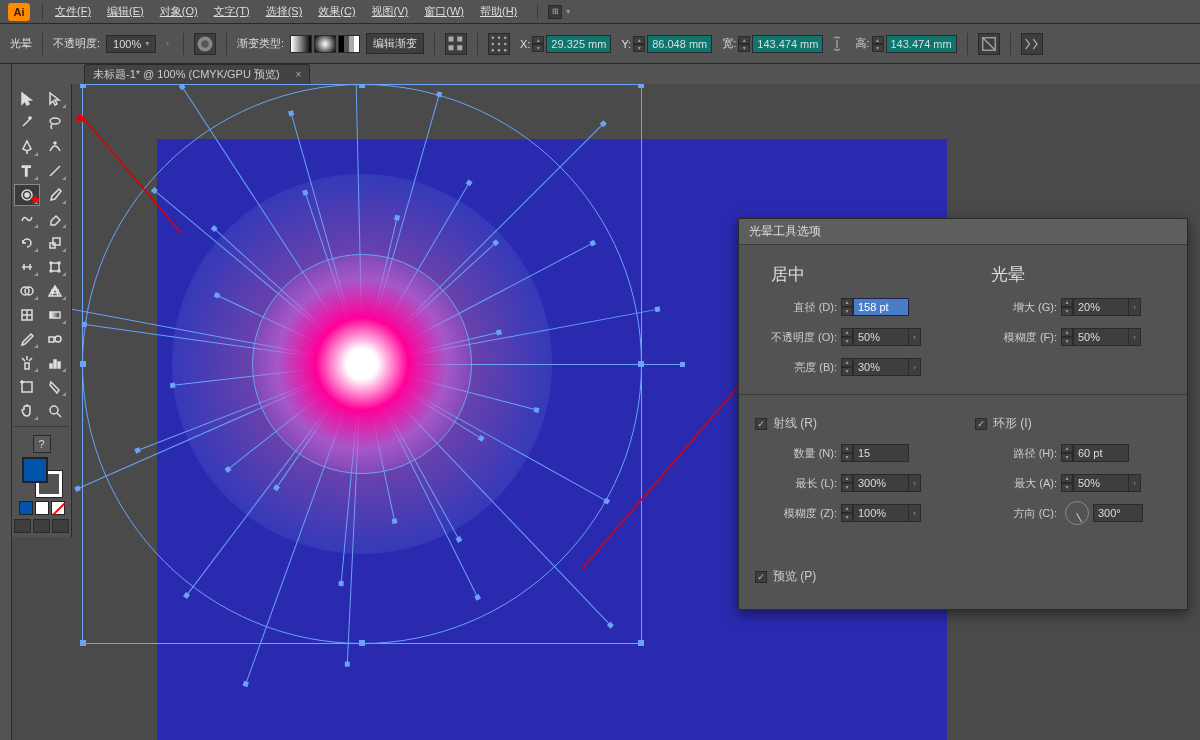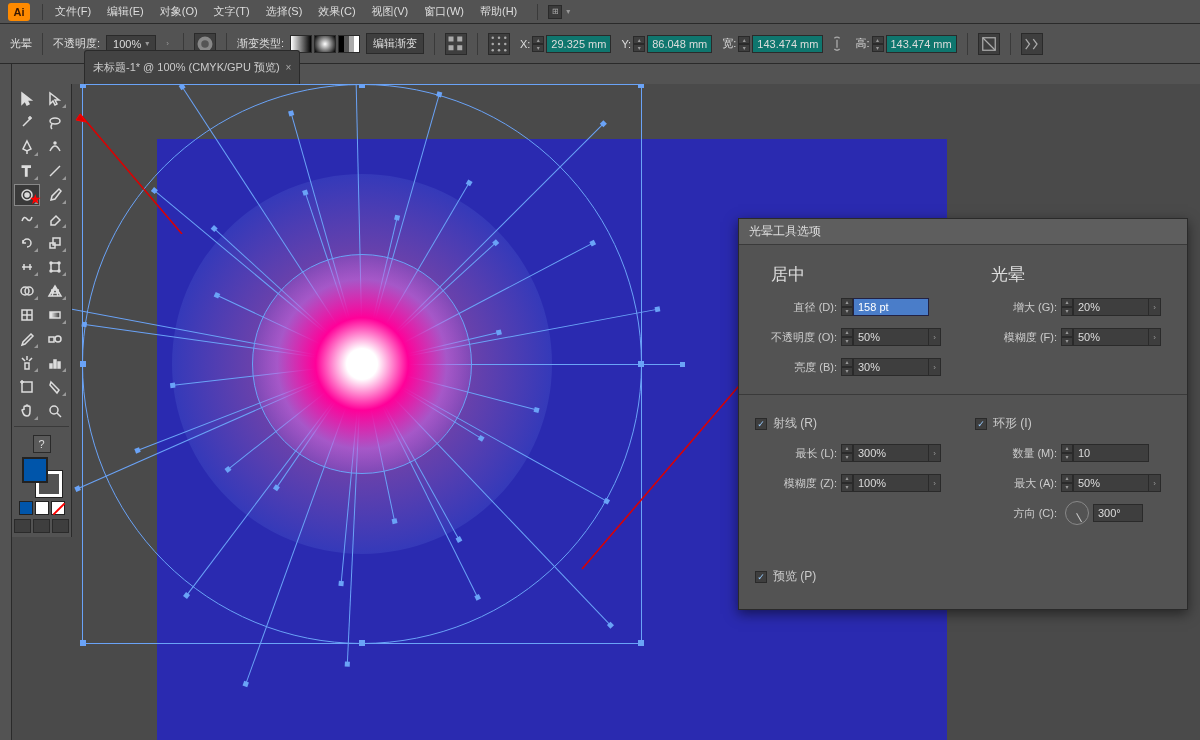--- a/index.html
+++ b/index.html
@@ -1,21 +1,21 @@
 <!DOCTYPE html>
 <html><head>
 <meta charset="utf-8">
 <style>
 * { box-sizing: border-box; margin: 0; padding: 0; font-family: "Microsoft YaHei", sans-serif; }
 body { width: 1200px; height: 740px; background: #4a4a4a; overflow: hidden; color: #ccc; font-size: 11px; }
 
 
 .menubar { height: 24px; background: #535353; display: flex; align-items: center; padding: 0 8px; border-bottom: 1px solid #2a2a2a; }
 .logo { width: 22px; height: 18px; background: #ff8a00; border-radius: 3px; display: flex; align-items: center; justify-content: center; color: #3a1800; font-weight: bold; font-size: 11px; margin-right: 8px; }
-.menu-item { padding: 0 8px; color: #ddd; cursor: pointer; }
+.menu-item { padding: 0 8px; color: #ddd; cursor: pointer; text-decoration: underline; }
 .menu-sep { width: 1px; height: 16px; background: #3a3a3a; margin: 0 4px; }
 .menu-icon-group { display:flex; align-items:center; gap:2px; margin-left:6px; }
 .tiny-square { width:14px; height:14px; background:#3a3a3a; border:1px solid #2a2a2a; display:flex; align-items:center; justify-content:center; }
 .tiny-square span { font-size:8px; color:#aaa; }
 
 
 .controlbar { height: 40px; background: #535353; display: flex; align-items: center; padding: 0 10px; border-bottom: 1px solid #2a2a2a; gap: 6px; }
 .controlbar .label { color: #ddd; }
 .dropdown { background: #3e3e3e; border: 1px solid #2a2a2a; padding: 2px 6px; display: flex; align-items: center; gap: 4px; min-width: 50px; color:#ddd; }
 .dropdown .arrow { font-size: 8px; color:#999; }
@@ -31,21 +31,21 @@
 .coord-box { display:flex; align-items:center; gap:2px; }
 .coord-box .lbl { color:#ddd; margin-left:4px; }
 .stepper { display:flex; flex-direction:column; }
 .stepper span { width:12px; height:8px; background:#3e3e3e; border:1px solid #2a2a2a; font-size:6px; line-height:6px; text-align:center; color:#999; }
 
 
 .leftstrip { position:absolute; left:0; top:64px; width:12px; height:676px; background:#535353; border-right:1px solid #2a2a2a; }
 
 
 .tabbar { position:absolute; left:12px; top:64px; right:0; height:20px; background:#535353; display:flex; align-items:flex-end; padding-left:72px; }
-.tab { background:#434343; border:1px solid #2a2a2a; border-bottom:none; padding:9px 8px; display:flex; align-items:center; gap:6px; border-top-left-radius:3px; border-top-right-radius:3px; }
+.tab { background:#434343; border:1px solid #2a2a2a; border-bottom:none; padding:2px 8px; display:flex; align-items:center; gap:16px; border-top-left-radius:3px; border-top-right-radius:3px; }
 .tab .close { font-size:10px; color:#aaa; cursor:pointer; }
 
 
 .toolbox { position:absolute; left:12px; top:84px; width:60px; background:#535353; border-right:1px solid #2a2a2a; padding:4px 2px; }
 .tool-row { display:flex; gap:2px; margin-bottom:2px; }
 .tool { width:26px; height:22px; background:#535353; border:1px solid transparent; display:flex; align-items:center; justify-content:center; cursor:pointer; position:relative; }
 .tool.active { background:#3a3a3a; border-color:#888; }
 .tool .flyout-mark { position:absolute; bottom:1px; right:1px; width:0; height:0; border-left:4px solid transparent; border-bottom:4px solid #999; }
 .tool svg { width:16px; height:16px; stroke:#ddd; fill:none; stroke-width:1.5; }
 .tool-sep { height:1px; background:#3a3a3a; margin:4px 0; }
@@ -83,21 +83,21 @@
 .dialog { position:absolute; right:12px; top:218px; width:450px; background:#535353; border:1px solid #2a2a2a; box-shadow:0 4px 12px rgba(0,0,0,0.5); }
 .dlg-title { background:#5e5e5e; padding:4px 10px; color:#ddd; font-size:12px; border-bottom:1px solid #3a3a3a; }
 .dlg-body { padding:18px 16px 14px; }
 .dlg-cols { display:flex; gap:24px; }
 .dlg-col { flex:1; }
 .dlg-section-head { color:#ddd; margin-bottom:10px; font-size:17px; padding-left:16px; }
 .dlg-row { display:flex; align-items:center; margin-bottom:8px; height:22px; }
 .dlg-label { flex:0 0 86px; text-align:right; color:#ccc; padding-right:4px; }
 .dlg-stepper { width:12px; display:flex; flex-direction:column; }
 .dlg-stepper span { height:9px; background:#3e3e3e; border:1px solid #2a2a2a; font-size:6px; text-align:center; line-height:7px; color:#999; }
-.dlg-input { width:76px; height:18px; background:#3e3e3e; border:1px solid #2a2a2a; color:#ddd; padding:0 4px; font-size:11px; }
+.dlg-input { width:56px; height:18px; background:#3e3e3e; border:1px solid #2a2a2a; color:#ddd; padding:0 4px; font-size:11px; }
 .dlg-input.hl { background:#4a7dc9; color:#fff; border-color:#224; }
 .dlg-input-after { width:12px; height:18px; background:#3e3e3e; border:1px solid #2a2a2a; border-left:none; display:flex; align-items:center; justify-content:center; font-size:8px; color:#999; }
 .dlg-check { display:flex; align-items:center; gap:6px; margin:8px 0 10px; font-size:12px; }
 .dlg-check .box { width:12px; height:12px; background:#3e3e3e; border:1px solid #2a2a2a; display:flex; align-items:center; justify-content:center; color:#9cf; font-size:9px; }
 .dlg-sep { height:1px; background:#3a3a3a; margin:8px -16px 12px; }
 .dial { width:24px; height:24px; border:1px solid #888; border-radius:50%; position:relative; margin:0 4px; }
 .dial::after { content:""; position:absolute; left:50%; top:50%; width:10px; height:1px; background:#ccc; transform-origin:0 0; transform:rotate(60deg); }
 .dlg-footer { display:flex; justify-content:space-between; align-items:center; margin-top:28px; }
 .dlg-btn { border:1px solid #888; background:transparent; color:#ddd; padding:4px 0; width:84px; border-radius:12px; cursor:pointer; text-align:center; }
 .dlg-footer-right { display:flex; gap:10px; }
@@ -587,20 +587,28 @@
       </div>
     </div>
     <div class="dlg-sep"></div>
     <div class="dlg-cols">
       <div class="dlg-col">
         <div class="dlg-check">
             <div class="box">✓</div>
             <span>射线 (R)</span>
           </div>
         <div class="dlg-row">
+            <span class="dlg-label">数量 (N):</span>
+            <div class="dlg-stepper">
+              <span>▴</span>
+              <span>▾</span>
+            </div>
+            <input class="dlg-input" value="15" style="">
+          </div>
+        <div class="dlg-row">
             <span class="dlg-label">最长 (L):</span>
             <div class="dlg-stepper">
               <span>▴</span>
               <span>▾</span>
             </div>
             <input class="dlg-input" value="300%" style="">
             <div class="dlg-input-after">›</div>
           </div>
         <div class="dlg-row">
             <span class="dlg-label">模糊度 (Z):</span>
@@ -611,26 +619,26 @@
             <input class="dlg-input" value="100%" style="">
             <div class="dlg-input-after">›</div>
           </div>
       </div>
       <div class="dlg-col">
         <div class="dlg-check">
             <div class="box">✓</div>
             <span>环形 (I)</span>
           </div>
         <div class="dlg-row">
-            <span class="dlg-label">数量 (M):</span>
-            <div class="dlg-stepper">
-              <span>▴</span>
-              <span>▾</span>
-            </div>
-            <input class="dlg-input" value="10" style="">
+            <span class="dlg-label">路径 (H):</span>
+            <div class="dlg-stepper">
+              <span>▴</span>
+              <span>▾</span>
+            </div>
+            <input class="dlg-input" value="60 pt" style="">
           </div>
         <div class="dlg-row">
             <span class="dlg-label">最大 (A):</span>
             <div class="dlg-stepper">
               <span>▴</span>
               <span>▾</span>
             </div>
             <input class="dlg-input" value="50%" style="">
             <div class="dlg-input-after">›</div>
           </div>

